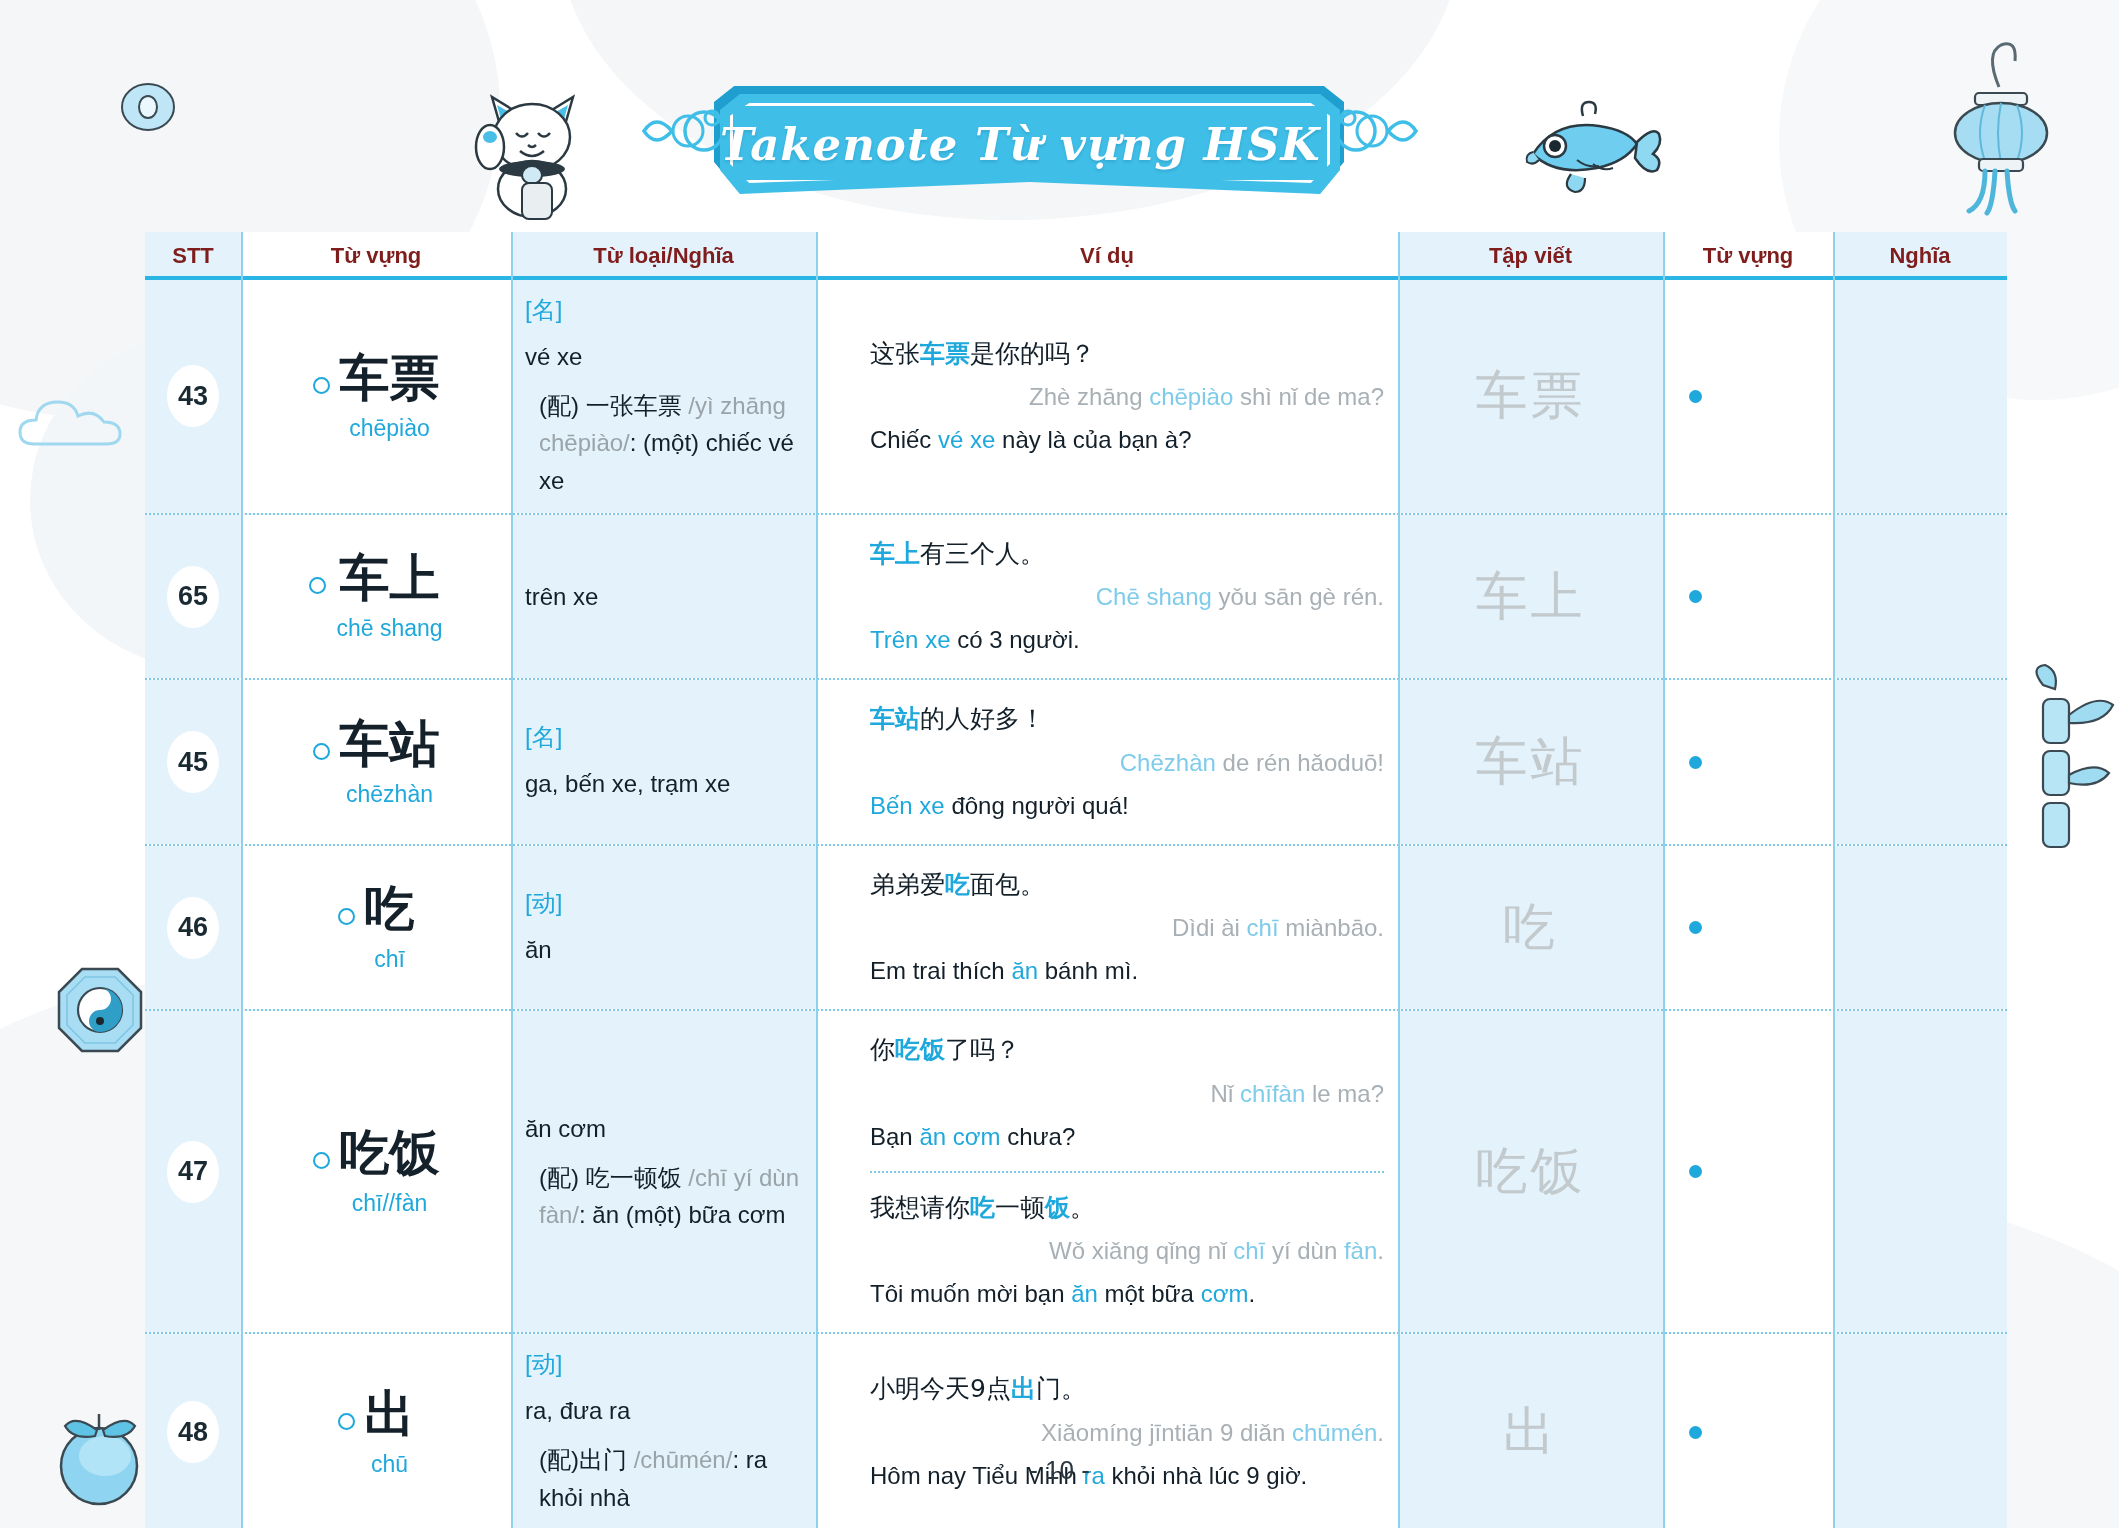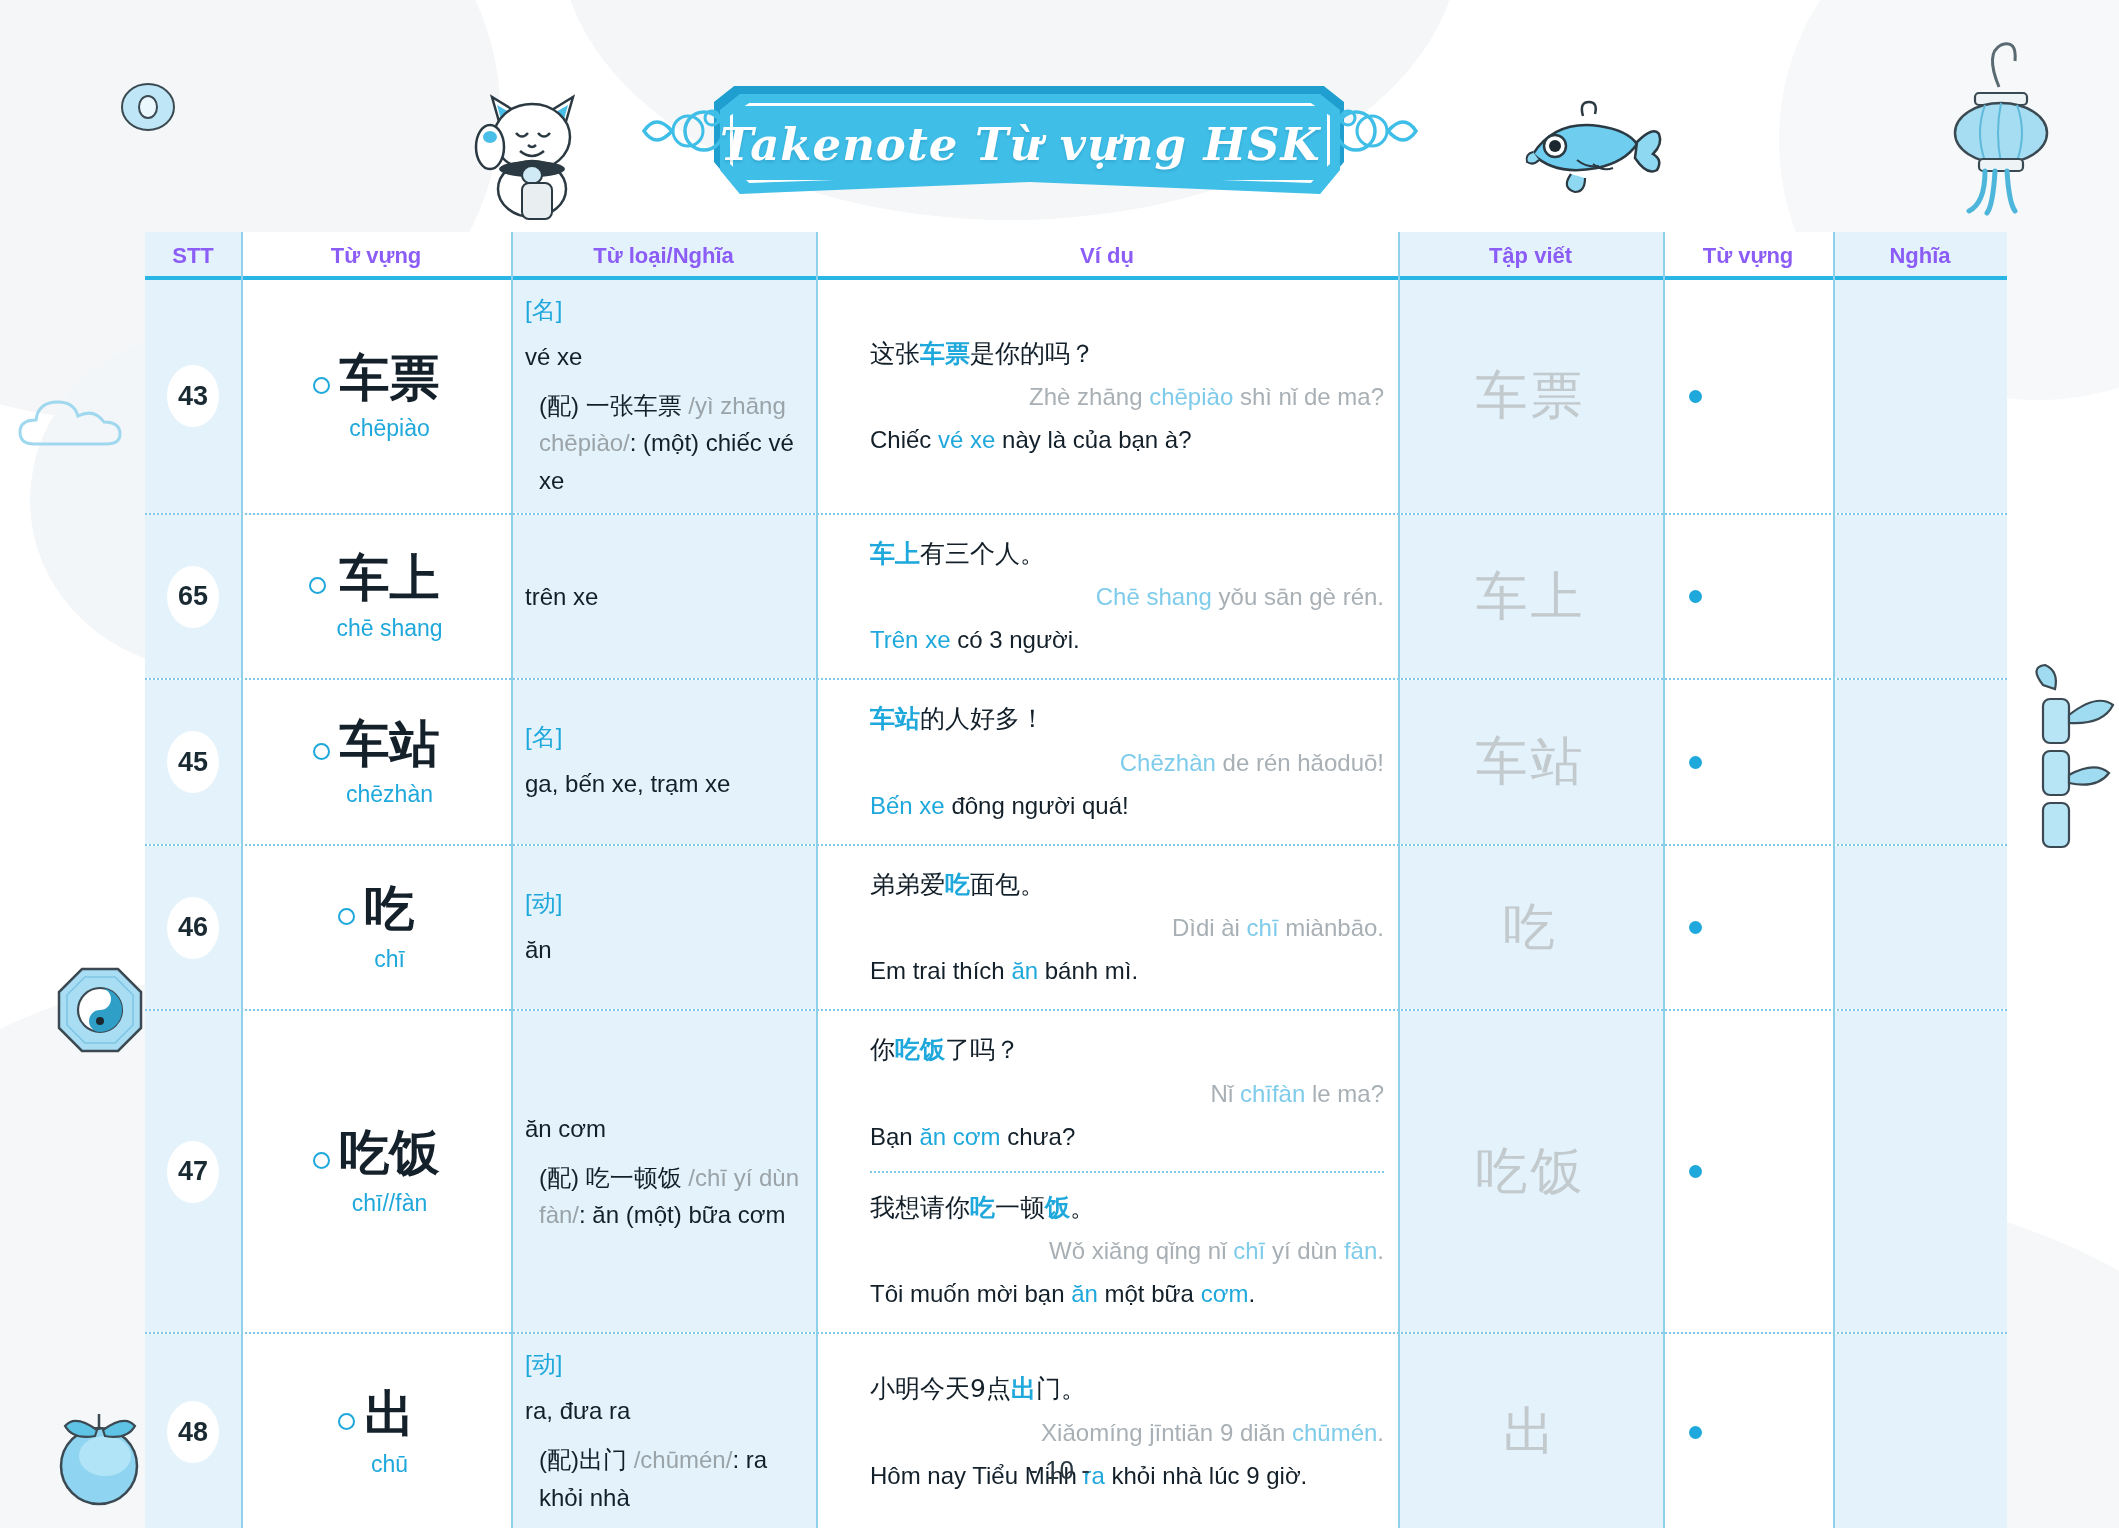--- a/index.html
+++ b/index.html
@@ -70,21 +70,21 @@
   .c-tap   {width:265px;}
   .c-tv2   {width:170px;}
   .c-nghia {width:174px;}
 
   .shade{background:#e3f2fb;}
   .plain{background:#ffffff;}
 
   
   .header .tcell{
     height:48px;display:flex;align-items:center;justify-content:center;
-    font-size:22px;font-weight:700;color:#8b5cf6;
+    font-size:22px;font-weight:700;color:#7f1d1d;
     font-family:"Liberation Sans",sans-serif;
   }
   .hdr-rule{
     position:absolute;left:0;right:0;bottom:0;height:4px;background:#29b6e5;
   }
 
   
   .body-row{border-bottom:2px dotted #7fc9e8;}
   .body-row:last-child{border-bottom:none;}
   .body-row .tcell{padding:14px 14px;display:flex;}

